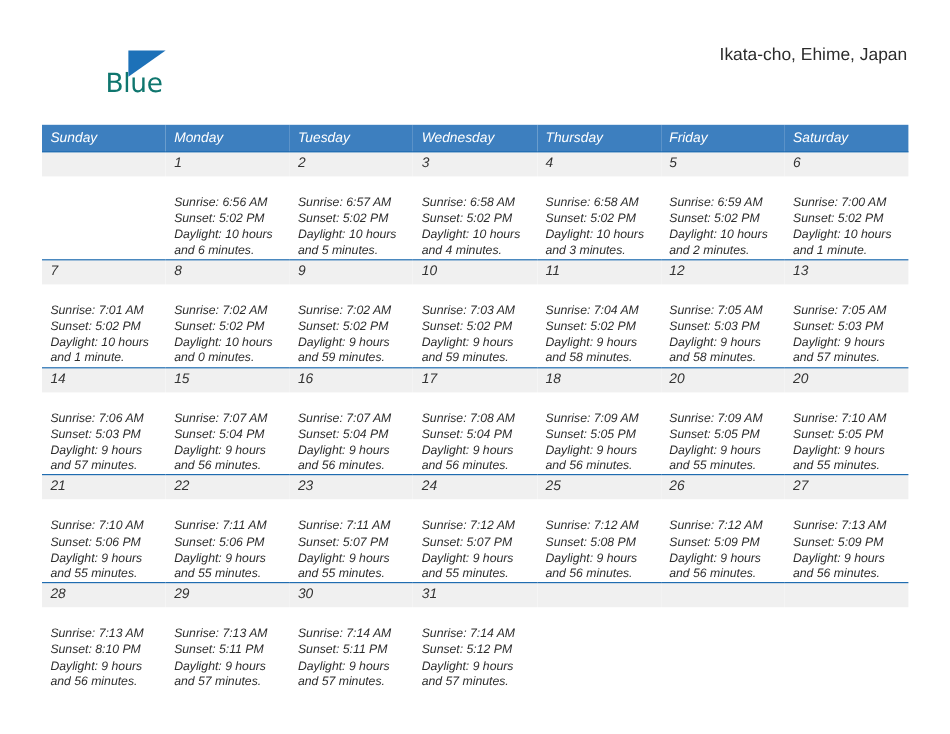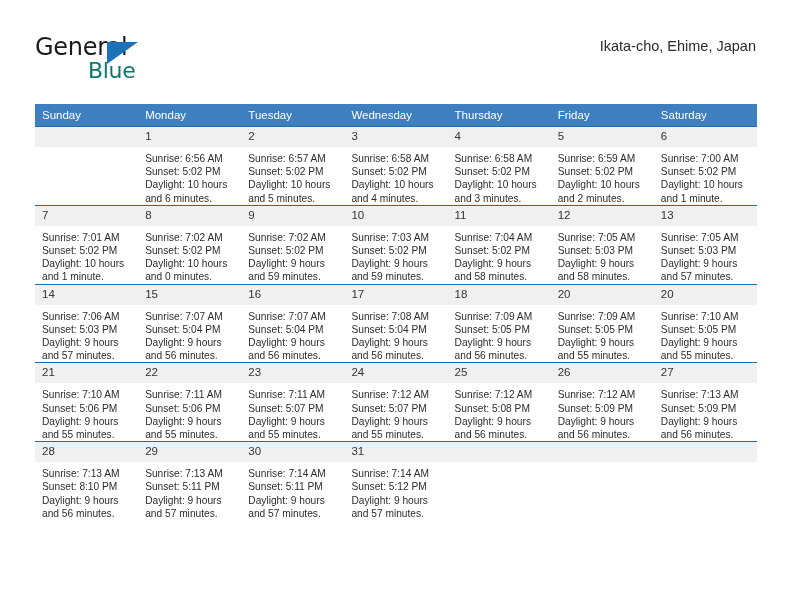--- a/index.html
+++ b/index.html
@@ -87,20 +87,21 @@
   }
 
   
   .calendar {
     position: absolute;
     left: 35px;
     top: 104px;
     width: 722px;
     border-collapse: collapse;
     table-layout: fixed;
+    font-style: italic;
   }
   .calendar th {
     background: #3d7fbf;
     color: #ffffff;
     font-size: 11.5px;
     font-weight: normal;
     text-align: left;
     padding: 5px 0 5px 7px;
     height: 12px;
     border: none;
@@ -121,41 +122,40 @@
     font-size: 11.5px;
     color: #333333;
     padding: 3px 0 4px 7px;
     height: 13px;
     line-height: 13px;
   }
   .daynum.empty {
     color: transparent;
   }
   .dayinfo {
-    padding: 5px 6px 0 7px;
+    padding: 16px 6px 0 7px;
     font-size: 10.2px;
     line-height: 13.2px;
     color: #2d2d2d;
   }
   .dayinfo div {
     white-space: nowrap;
   }
   .dayinfo .daylight-line {
     white-space: normal;
   }
 </style>
 </head>
 <body>
 
 <div class="page">
 
   <div class="top-bar">
 
     <div class="logo">
-      <span class="logo-general">General</span>
       <span class="logo-triangle"></span>
       <span class="logo-blue">Blue</span>
     </div>
 
     <div class="title-block">
       <div class="cal-subtitle">Ikata-cho, Ehime, Japan</div>
     </div>
 
   </div>
 

